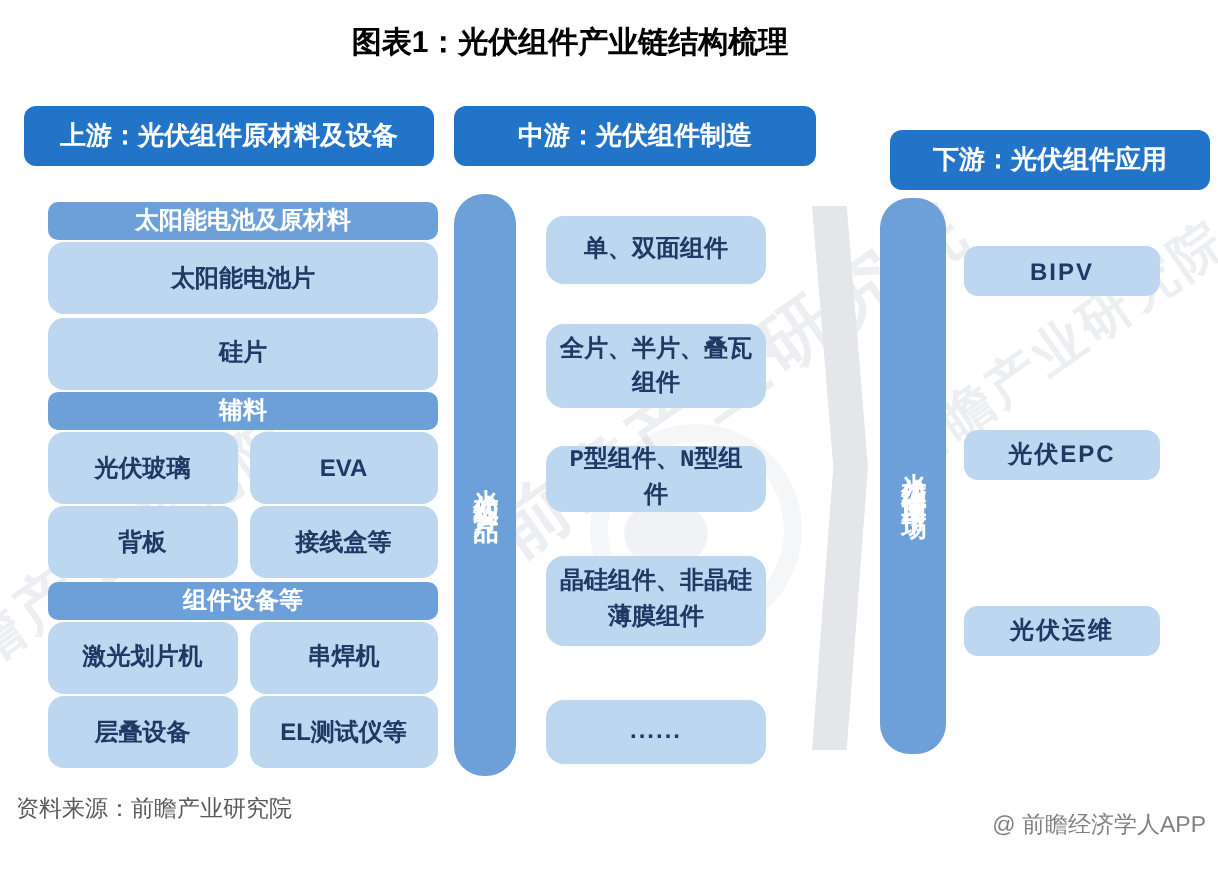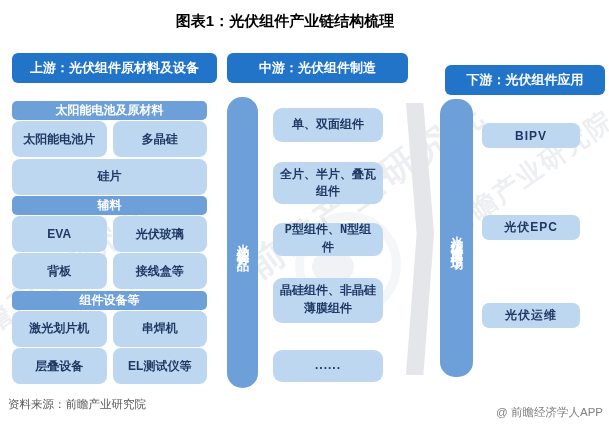--- a/index.html
+++ b/index.html
@@ -20,21 +20,21 @@
          font-size:15px;font-weight:bold;color:#000;}
 
   .hdr{position:absolute;top:53px;height:30px;border-radius:6px;
        background:var(--header-blue);color:#fff;font-weight:bold;font-size:13px;
        display:flex;align-items:center;justify-content:center;z-index:3;}
   .hdr-up{left:12px;width:205px;}
   .hdr-mid{left:227px;width:181px;}
   .hdr-down{left:445px;width:160px;margin-top:12px;}
 
   
-  .up-panel{position:absolute;left:12px;top:101px;width:195px;height:283px;
+  .up-panel{position:absolute;left:24px;top:101px;width:195px;height:283px;
             display:flex;flex-direction:column;justify-content:space-between;z-index:3;}
   .band{height:19px;border-radius:5px;background:var(--band-blue);color:#fff;
         font-weight:bold;font-size:12px;display:flex;align-items:center;justify-content:center;}
   .row{display:flex;gap:6px;height:36px;}
   .box{flex:1;background:var(--box-blue);border-radius:8px;color:var(--navy);
        font-weight:bold;font-size:12px;display:flex;align-items:center;justify-content:center;}
 
   
   .vbar{position:absolute;background:var(--band-blue);border-radius:15px;
         display:flex;align-items:center;justify-content:center;z-index:3;}
@@ -96,29 +96,28 @@
   <div class="title">图表1：光伏组件产业链结构梳理</div>
 
   <div class="hdr hdr-up">上游：光伏组件原材料及设备</div>
   <div class="hdr hdr-mid">中游：光伏组件制造</div>
   <div class="hdr hdr-down">下游：光伏组件应用</div>
 
   <div class="up-panel">
     <div class="band">太阳能电池及原材料</div>
     <div class="row">
       <div class="box">太阳能电池片</div>
-      <div class="box">多晶硅</div>
     </div>
     <div class="row">
       <div class="box">硅片</div>
     </div>
     <div class="band">辅料</div>
     <div class="row">
+      <div class="box">光伏玻璃</div>
       <div class="box">EVA</div>
-      <div class="box">光伏玻璃</div>
     </div>
     <div class="row">
       <div class="box">背板</div>
       <div class="box">接线盒等</div>
     </div>
     <div class="band">组件设备等</div>
     <div class="row">
       <div class="box">激光划片机</div>
       <div class="box">串焊机</div>
     </div>

